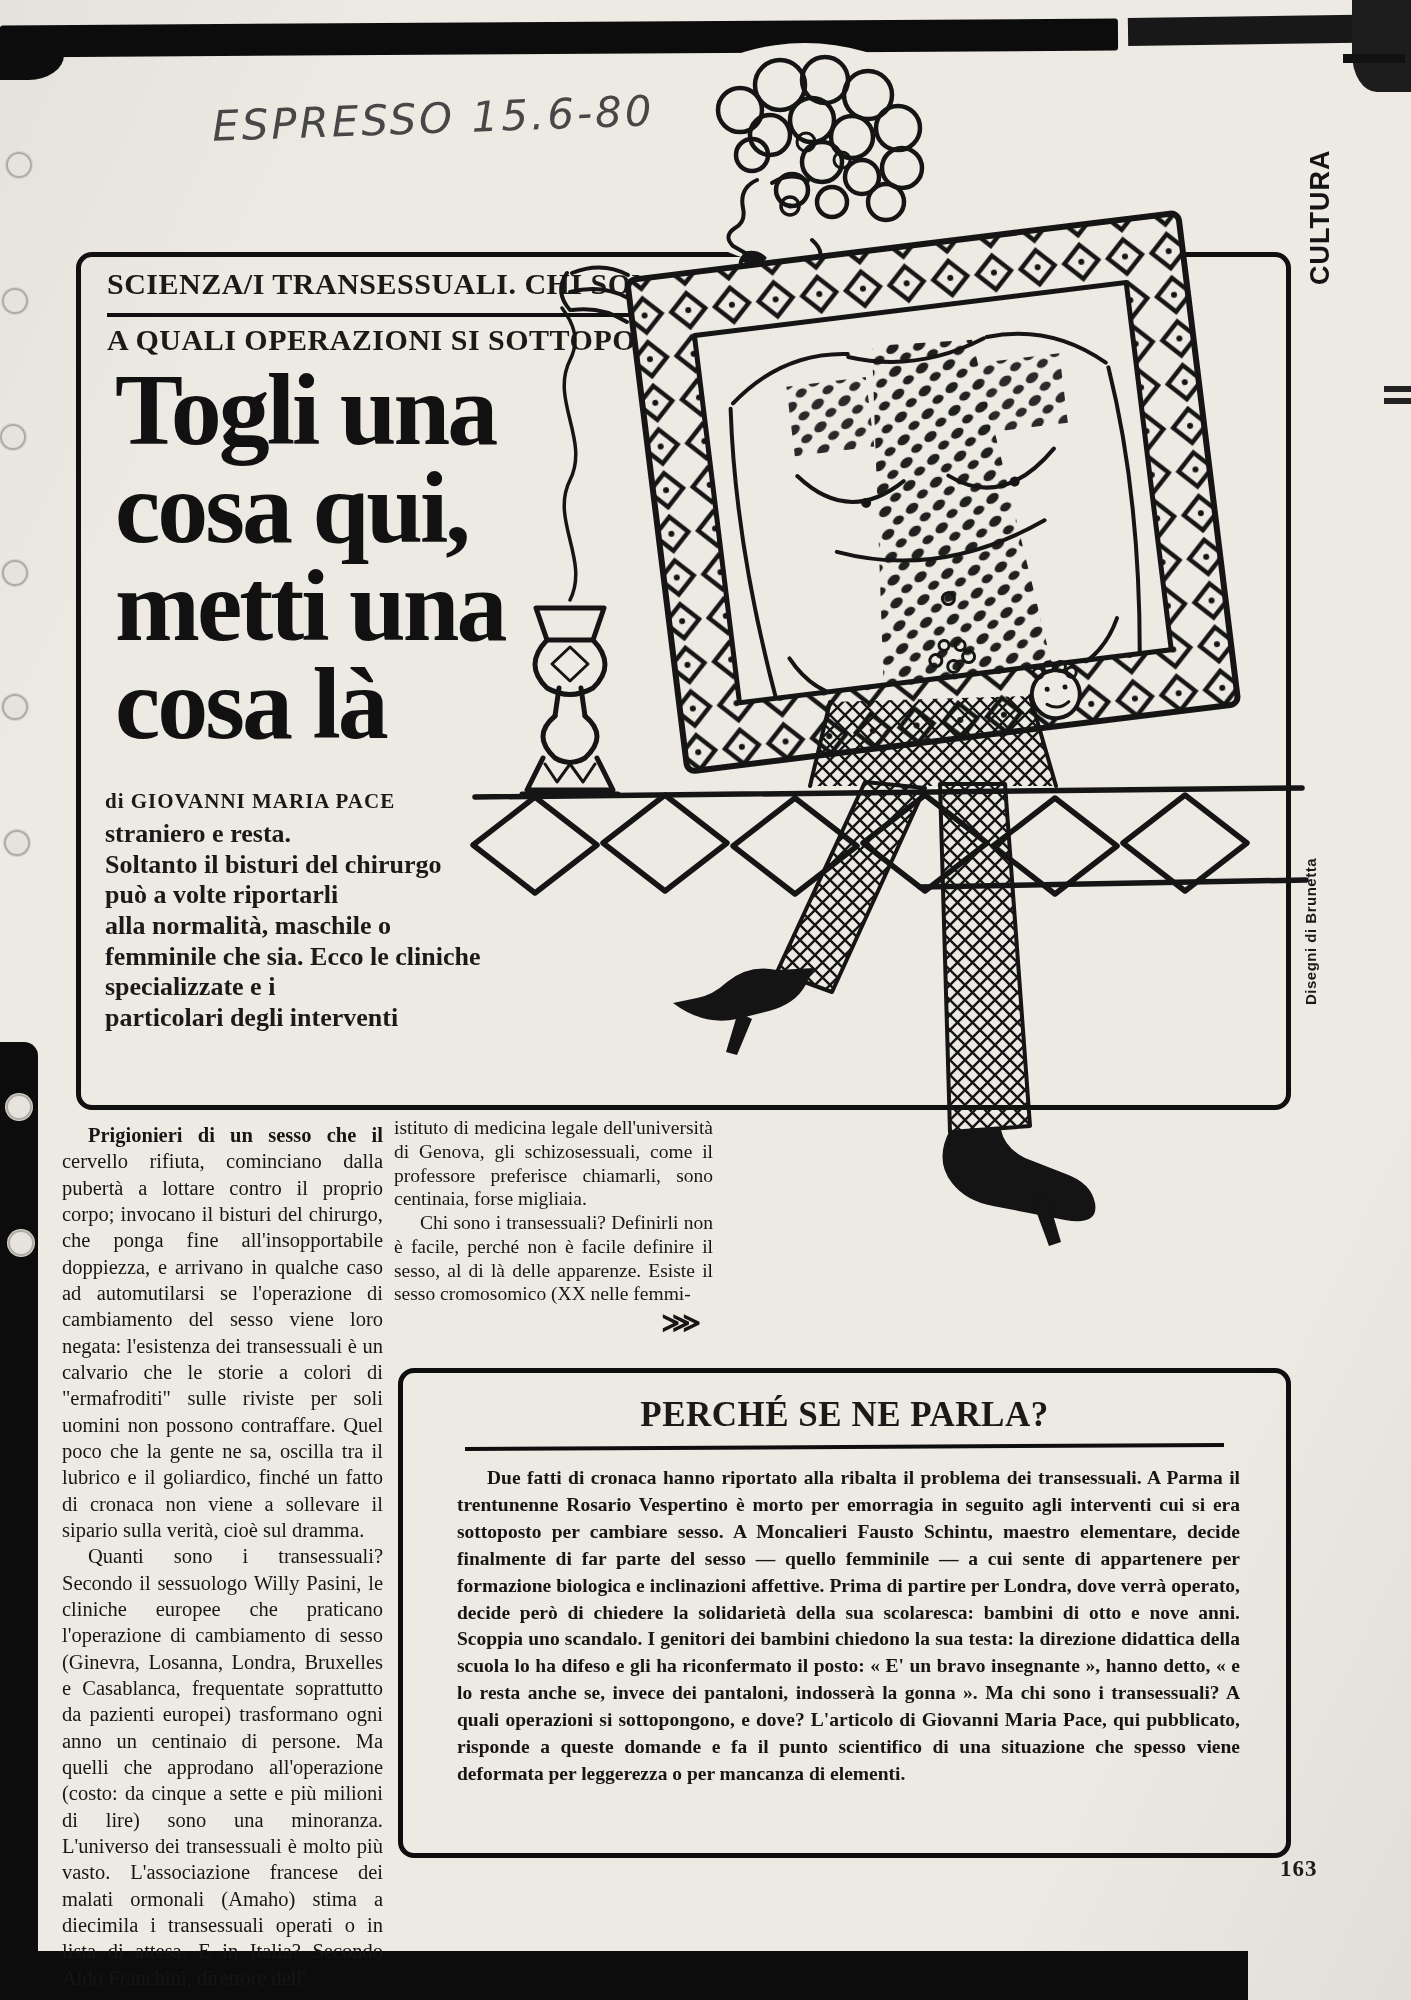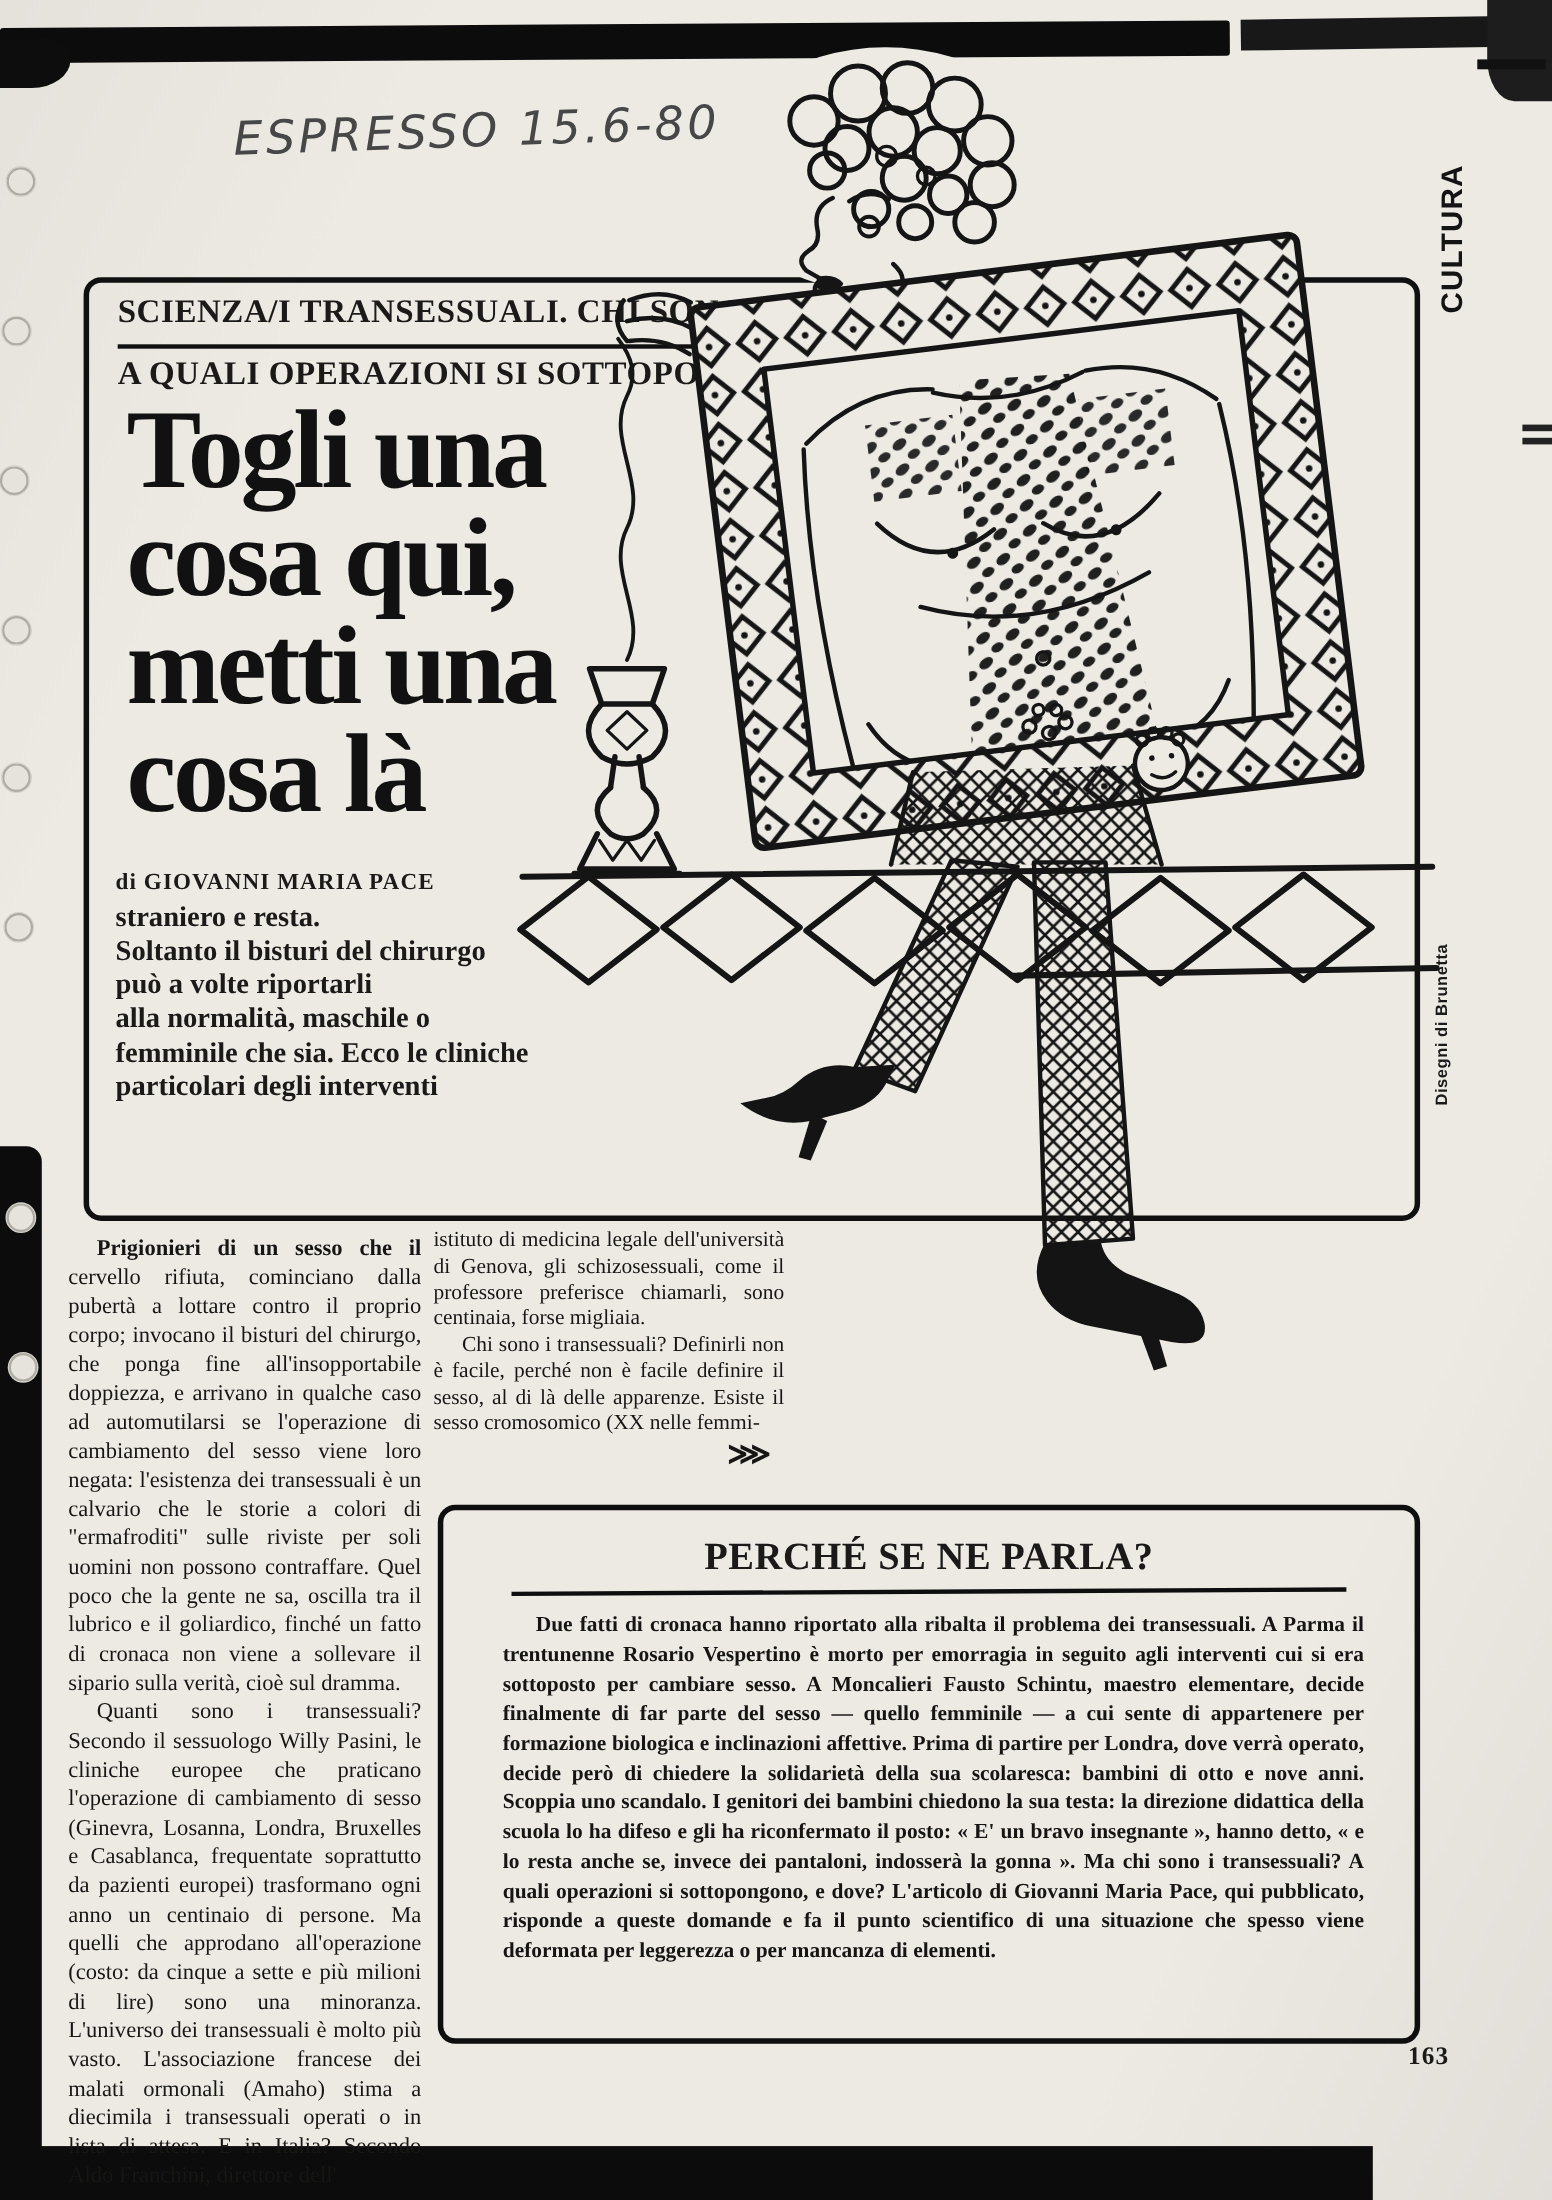--- a/index.html
+++ b/index.html
@@ -92,20 +92,21 @@
         <div>metti una</div>
         <div>cosa là</div>
       </div>
     <div class="byline">di GIOVANNI MARIA PACE</div>
     <div class="standfirst">
         <div>straniero e resta.</div>
         <div>Soltanto il bisturi del chirurgo</div>
         <div>può a volte riportarli</div>
         <div>alla normalità, maschile o</div>
         <div>femminile che sia. Ecco le cliniche</div>
+        <div>specializzate e i</div>
         <div>particolari degli interventi</div>
       </div>
   </div>
 
   <div class="col col1">
     <p><b>Prigionieri di un sesso che il</b><span> cervello rifiuta, cominciano dalla pubertà a lottare contro il proprio corpo; invocano il bisturi del chirurgo, che ponga fine all'insopportabile doppiezza, e arrivano in qualche caso ad automutilarsi se l'operazione di cambiamento del sesso viene loro negata: l'esistenza dei transessuali è un calvario che le storie a colori di "ermafroditi" sulle riviste per soli uomini non possono contraffare. Quel poco che la gente ne sa, oscilla tra il lubrico e il goliardico, finché un fatto di cronaca non viene a sollevare il sipario sulla verità, cioè sul dramma.</span></p>
     <p>Quanti sono i transessuali? Secondo il sessuologo Willy Pasini, le cliniche europee che praticano l'operazione di cambiamento di sesso (Ginevra, Losanna, Londra, Bruxelles e Casablanca, frequentate soprattutto da pazienti europei) trasformano ogni anno un centinaio di persone. Ma quelli che approdano all'operazione (costo: da cinque a sette e più milioni di lire) sono una minoranza. L'universo dei transessuali è molto più vasto. L'associazione francese dei malati ormonali (Amaho) stima a diecimila i transessuali operati o in lista di attesa. E in Italia? Secondo Aldo Franchini, direttore dell'</p>
   </div>
   <div class="col col2">
     <p style="text-indent:0">istituto di medicina legale dell'università di Genova, gli schizosessuali, come il professore preferisce chiamarli, sono centinaia, forse migliaia.</p>

